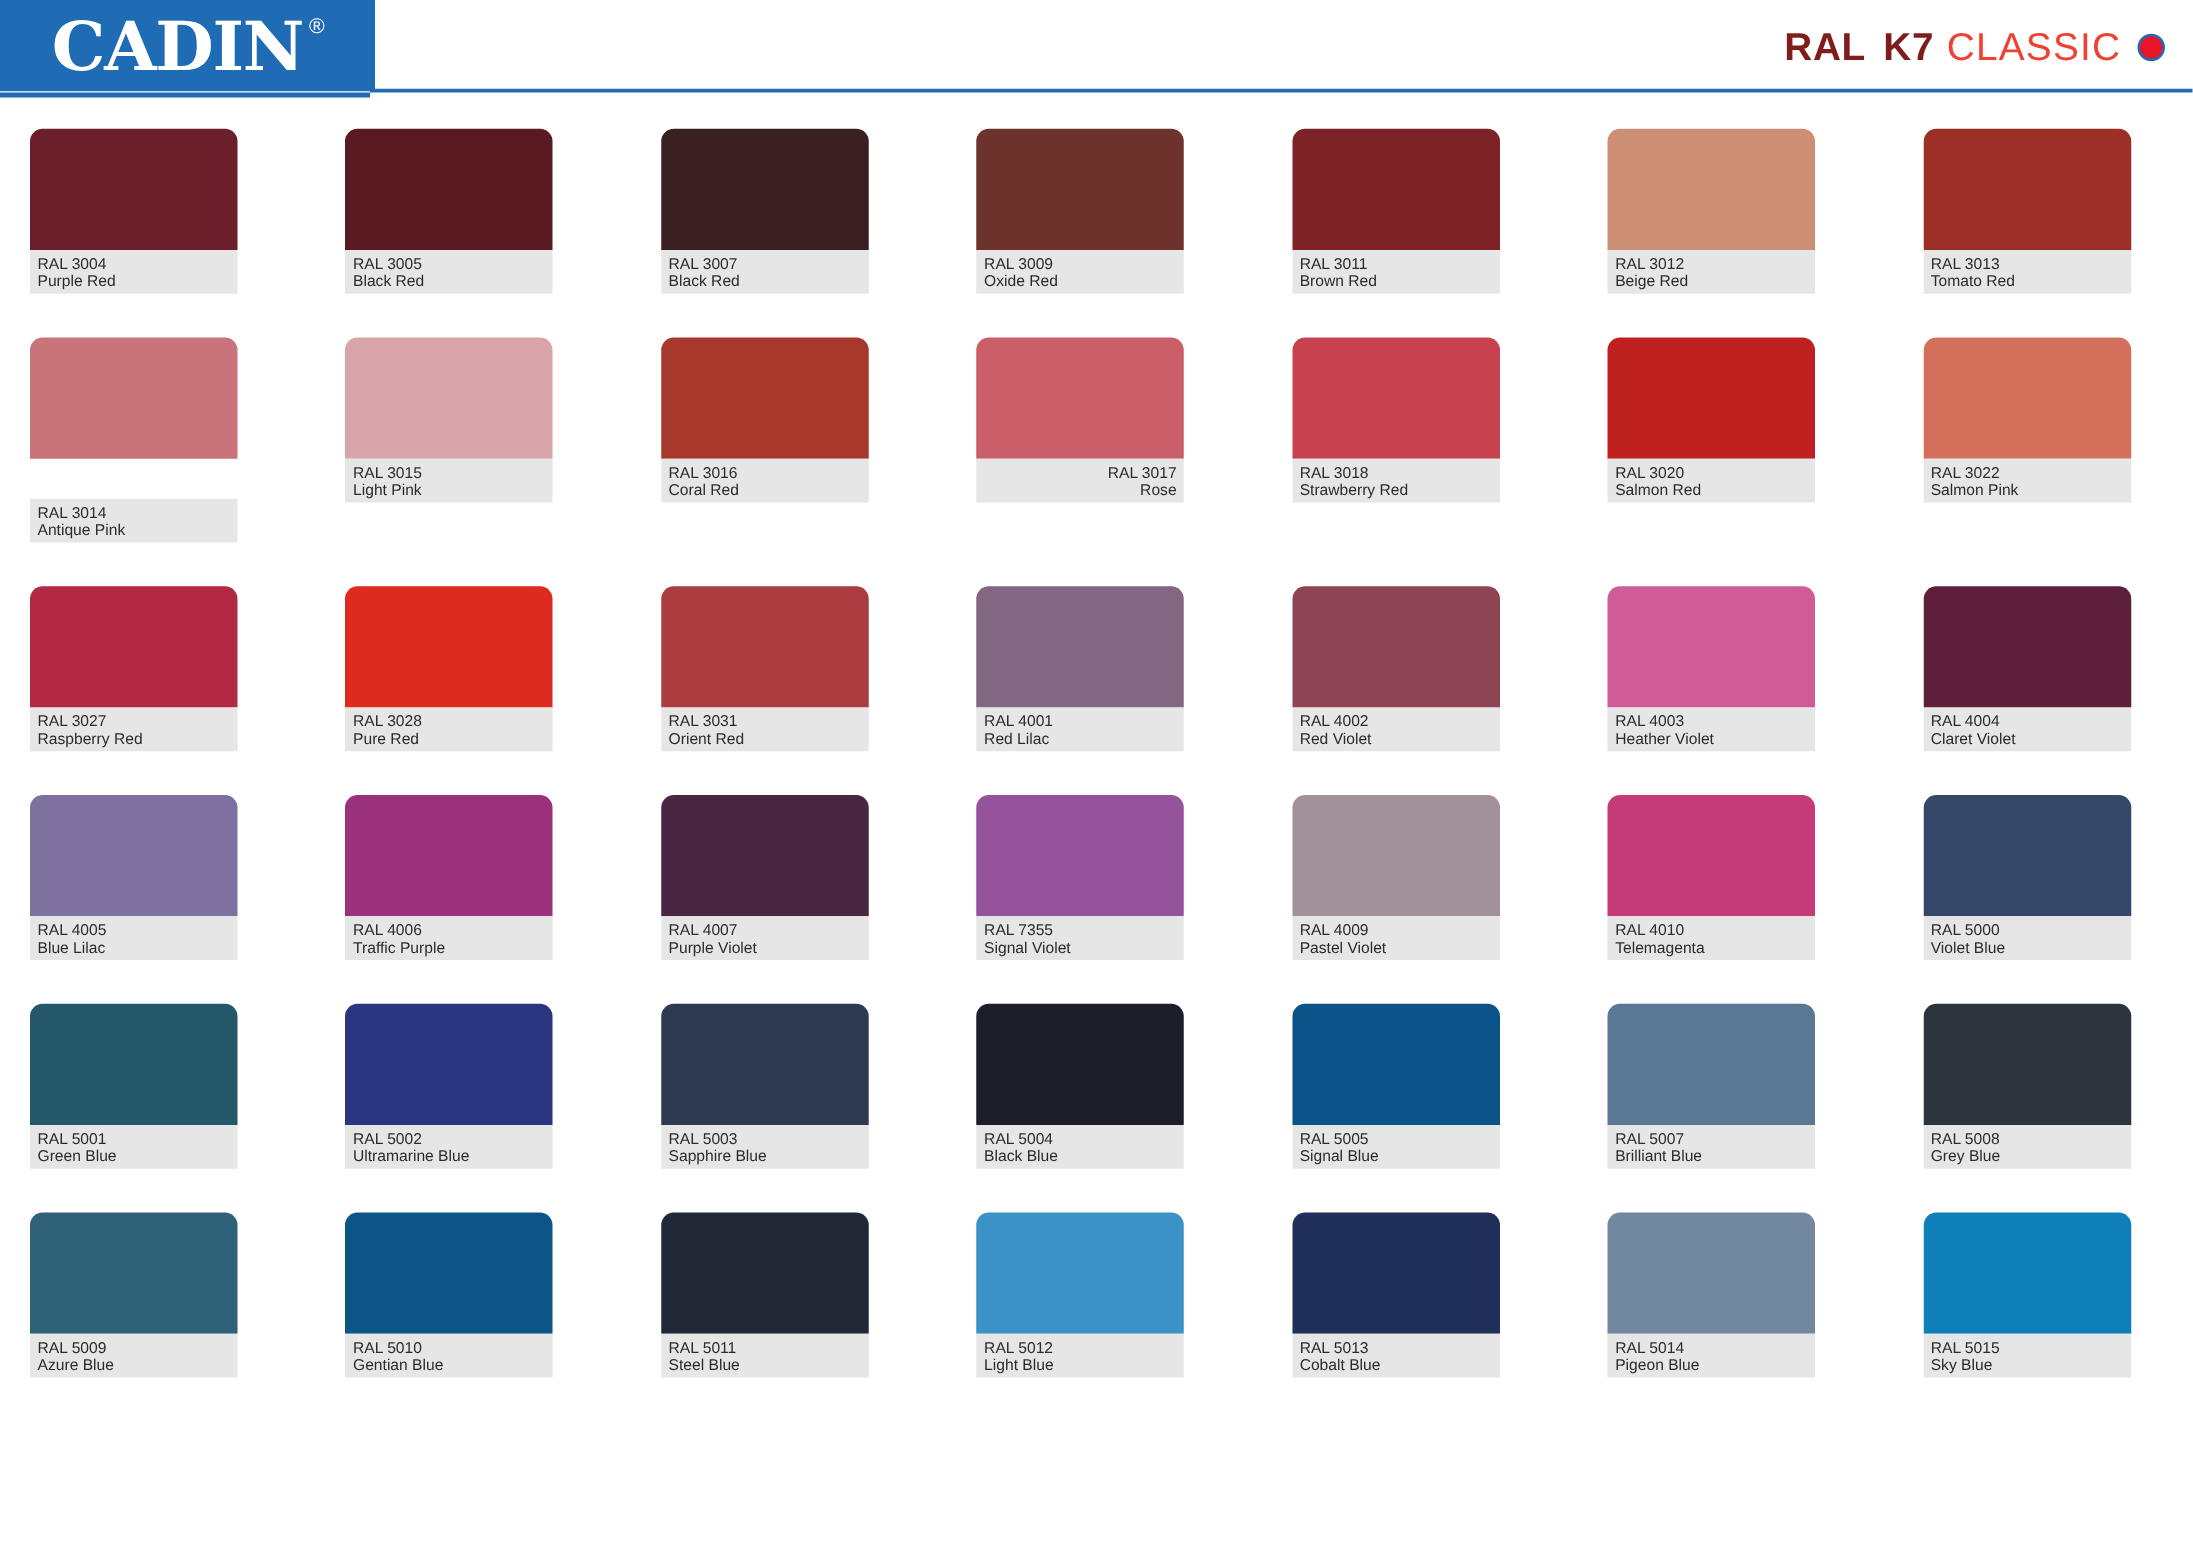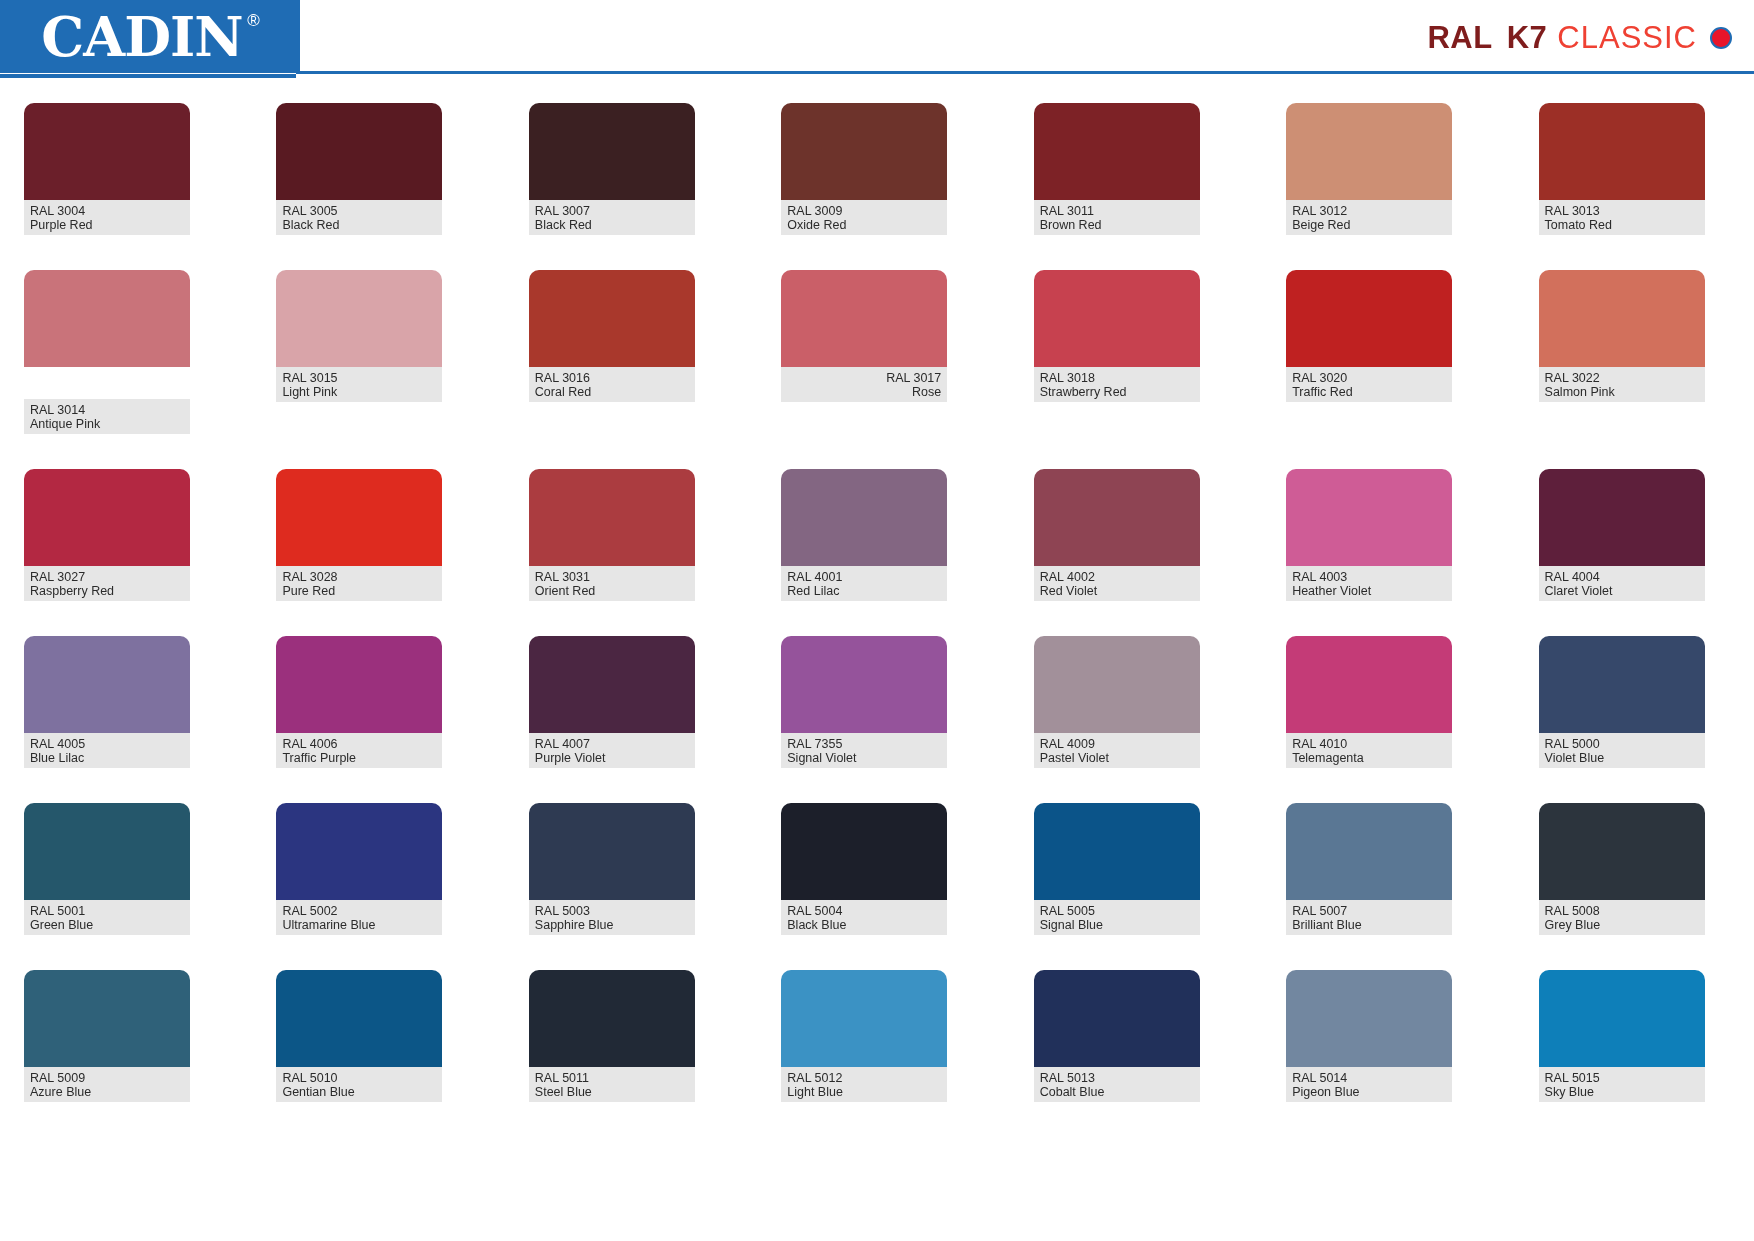--- a/index.html
+++ b/index.html
@@ -250,21 +250,21 @@
       <div class="swatch-color" style="background: rgb(199, 65, 79);"></div>
       <div class="swatch-label" style="background: rgb(230, 230, 230);">
         <span class="swatch-code">RAL 3018</span>
         <span class="swatch-name">Strawberry Red</span>
       </div>
     </div>
     <div class="swatch">
       <div class="swatch-color" style="background: rgb(191, 33, 33);"></div>
       <div class="swatch-label" style="background: rgb(230, 230, 230);">
         <span class="swatch-code">RAL 3020</span>
-        <span class="swatch-name">Traffic Red</span>
+        <span class="swatch-name">Salmon Red</span>
       </div>
     </div>
     <div class="swatch">
       <div class="swatch-color" style="background: rgb(210, 112, 92);"></div>
       <div class="swatch-label" style="background: rgb(230, 230, 230);">
         <span class="swatch-code">RAL 3022</span>
         <span class="swatch-name">Salmon Pink</span>
       </div>
     </div>
     <div class="swatch">

